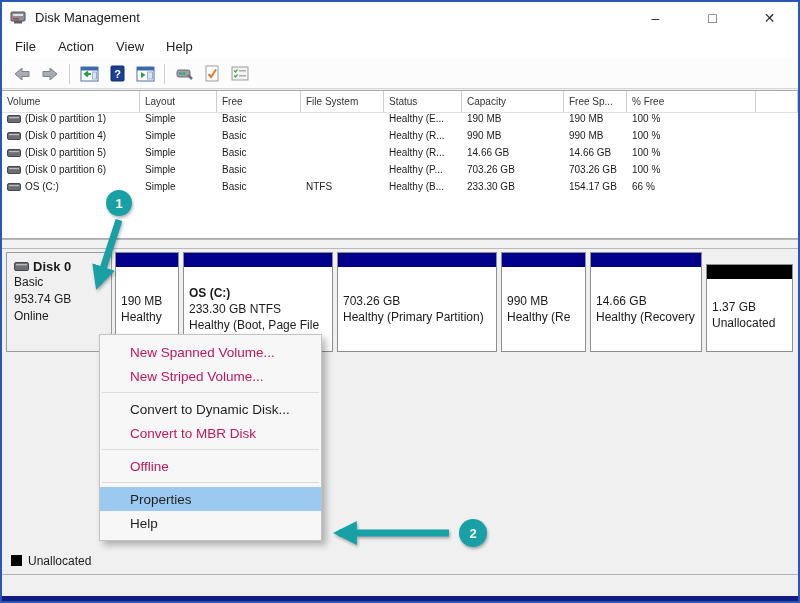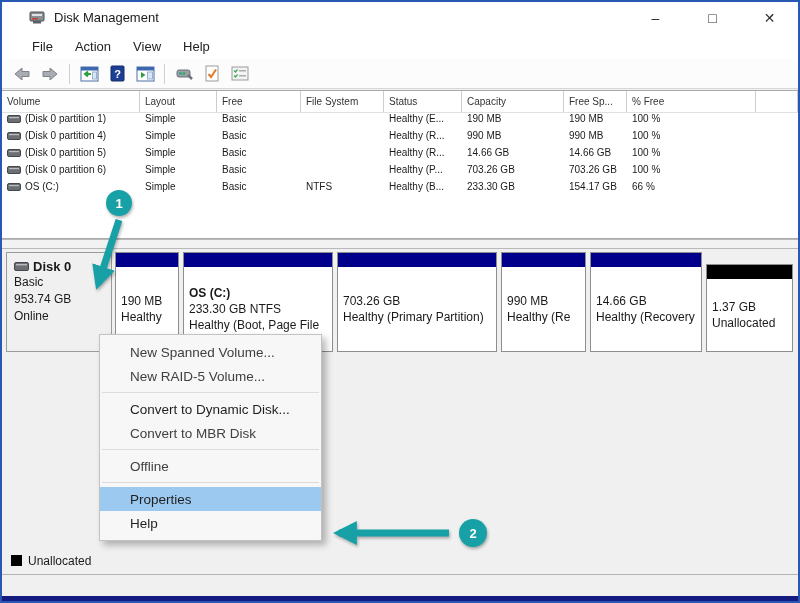--- a/index.html
+++ b/index.html
@@ -3,28 +3,28 @@
 <meta charset="utf-8">
 <style>
   * { margin:0; padding:0; box-sizing:border-box; }
   html,body { width:800px; height:603px; font-family:"Liberation Sans", sans-serif; }
   .window {
     position:relative; width:800px; height:603px;
     background:#f0f0f0; border:2px solid #2857b4; overflow:hidden;
   }
   
   .titlebar { position:absolute; left:0; right:0; top:0; height:31px; background:#ffffff;
-    display:flex; align-items:center; padding-left:27px; }
+    display:flex; align-items:center; padding-left:8px; }
   .titlebar .title { font-size:13px; color:#1a1a1a; margin-left:7px; }
   .win-controls { position:absolute; right:0; top:0; height:31px; display:flex; }
   .win-btn { width:57px; height:31px; display:flex; align-items:center; justify-content:center;
     font-size:14px; color:#333; }
   
   .menubar { position:absolute; left:0; right:0; top:31px; height:26px; background:#ffffff;
-    display:flex; align-items:center; padding-left:30px; }
+    display:flex; align-items:center; padding-left:13px; }
   .menu-item { font-size:13px; color:#222; margin-right:22px; }
   
   .toolbar { position:absolute; left:0; right:0; top:57px; height:30px; background:#fcfcfc;
     border-bottom:1px solid #d8d8d8; display:flex; align-items:center; padding-left:6px; }
   .tb-icon { width:24px; height:22px; display:flex; align-items:center; justify-content:center; margin:0 2px; }
   .tb-sep { width:1px; height:20px; background:#d0d0d0; margin:0 5px; }
   
   .volume-pane { position:absolute; left:0; right:0; top:88px; height:149px; background:#ffffff;
     border-top:1px solid #aaa; border-bottom:1px solid #aaa; font-size:10px; color:#1a1a1a; }
   .vt-header { display:flex; height:22px; border-bottom:1px solid #e0e0e0; background:#ffffff; }
@@ -56,21 +56,21 @@
   .legend-swatch { width:11px; height:11px; background:#000; border:1px solid #000; margin-right:6px; }
   .statusbar { position:absolute; left:0; right:0; top:572px; height:24px; background:#f0f0f0;
     border-top:1px solid #b5b5b5; }
   .bottom-band { position:absolute; left:-2px; right:-2px; bottom:-2px; height:7px; background:#141b7e; }
   
   .ctx-menu { position:absolute; left:97px; top:332px; width:223px; z-index:10;
     background:#f7f7f7; border:1px solid #c3c3c3; box-shadow:4px 4px 7px rgba(0,0,0,0.28);
     padding:5px 0; font-size:13.5px; }
   .ctx-item { height:24px; display:flex; align-items:center; padding-left:30px; color:#1f1f1f;
     white-space:nowrap; }
-  .ctx-item.disabled { color:#404040; }
+  .ctx-item.disabled { color:#be185d; }
   .ctx-item.highlight { background:#9bc9ef; }
   .ctx-sep { height:1px; background:#dcdcdc; margin:4px 2px; }
   
   .anno { position:absolute; left:0; top:0; width:800px; height:603px; z-index:20; pointer-events:none; }
 </style>
 </head>
 <body>
 
 <div class="window">
 
@@ -317,21 +317,21 @@
   <div class="legend-bar">
     <span class="legend-swatch"></span>
     <span>Unallocated</span>
   </div>
 
   <div class="statusbar"></div>
   <div class="bottom-band"></div>
 
   <div class="ctx-menu">
     <div class="ctx-item disabled">New Spanned Volume...</div>
-    <div class="ctx-item disabled">New RAID-5 Volume...</div>
+    <div class="ctx-item disabled">New Striped Volume...</div>
     <div class="ctx-sep"></div>
     <div class="ctx-item">Convert to Dynamic Disk...</div>
     <div class="ctx-item disabled">Convert to MBR Disk</div>
     <div class="ctx-sep"></div>
     <div class="ctx-item disabled">Offline</div>
     <div class="ctx-sep"></div>
     <div class="ctx-item highlight">Properties</div>
     <div class="ctx-item">Help</div>
   </div>
 

